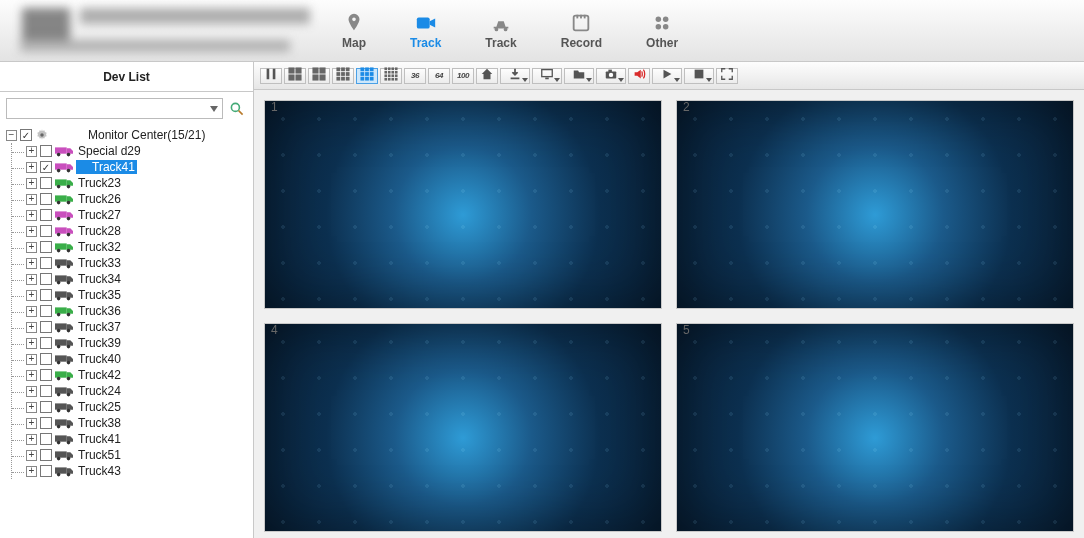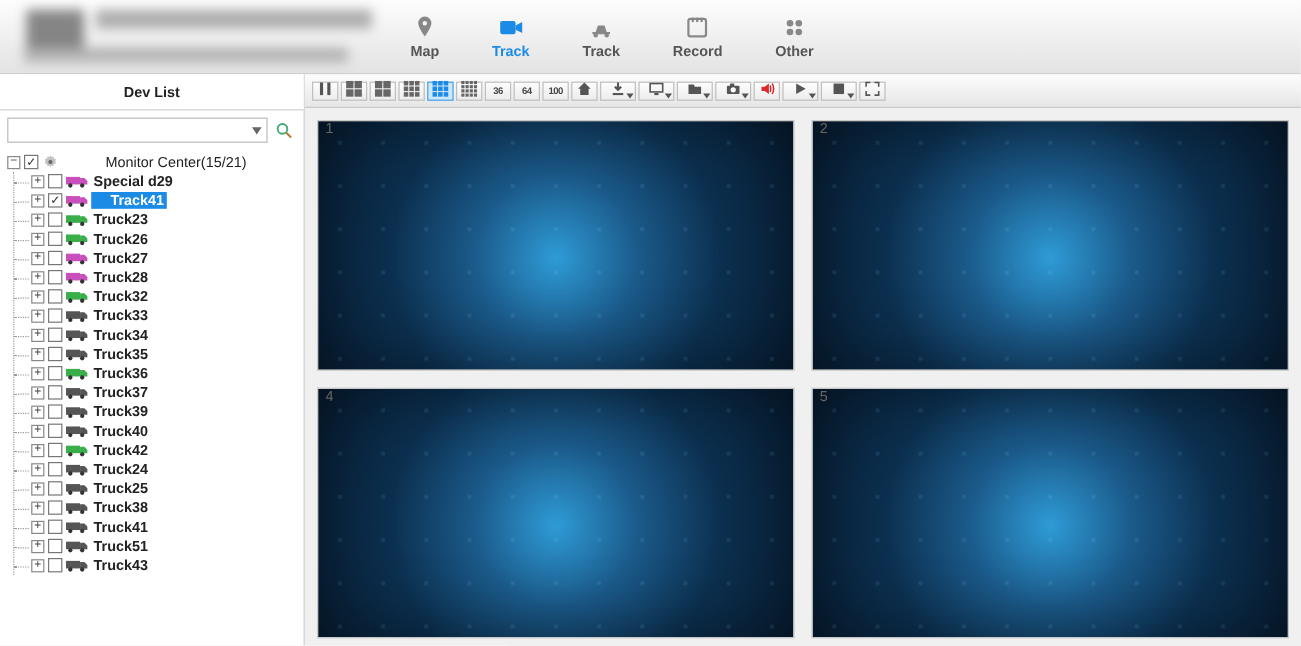--- a/index.html
+++ b/index.html
@@ -85,21 +85,21 @@
   .tree-item-row { display: flex; align-items: center; gap: 3px; padding: 1px 0; white-space: nowrap; position: relative; }
   .tree-item-row::before {
     content: "";
     position: absolute;
     left: -14px;
     top: 9px;
     width: 12px;
     border-top: 1px dotted #999;
   }
   .vehicle-icon { width: 18px; height: 12px; display: block; }
-  .item-label { color: #222; padding: 0 2px; font-weight: bold; }
+  .item-label { color: #222; padding: 0 2px; }
   .item-label.selected { background: #1b8be6; color: #fff; padding-left: 16px; }
 
   
   .content { flex: 1; display: flex; flex-direction: column; background: #f0f0f0; }
 
   .toolbar {
     height: 28px;
     background: linear-gradient(#fdfdfd,#e6e6e6);
     border-bottom: 1px solid #c8c8c8;
     display: flex;
@@ -109,20 +109,21 @@
   }
   .tbtn {
     width: 22px; height: 16px;
     border: 1px solid #bfbfbf;
     background: linear-gradient(#fdfdfd,#ececec);
     display:flex; align-items:center; justify-content:center;
     cursor: pointer;
     font-size: 8px;
     color: #444;
     position: relative;
+    font-style: italic;
   }
   .tbtn.active { background: #cde7fb; border-color: #4aa0e6; }
   .tbtn .dd {
     position: absolute;
     right: 1px;
     bottom: 1px;
     border-left: 3px solid transparent;
     border-right: 3px solid transparent;
     border-top: 4px solid #555;
   }

